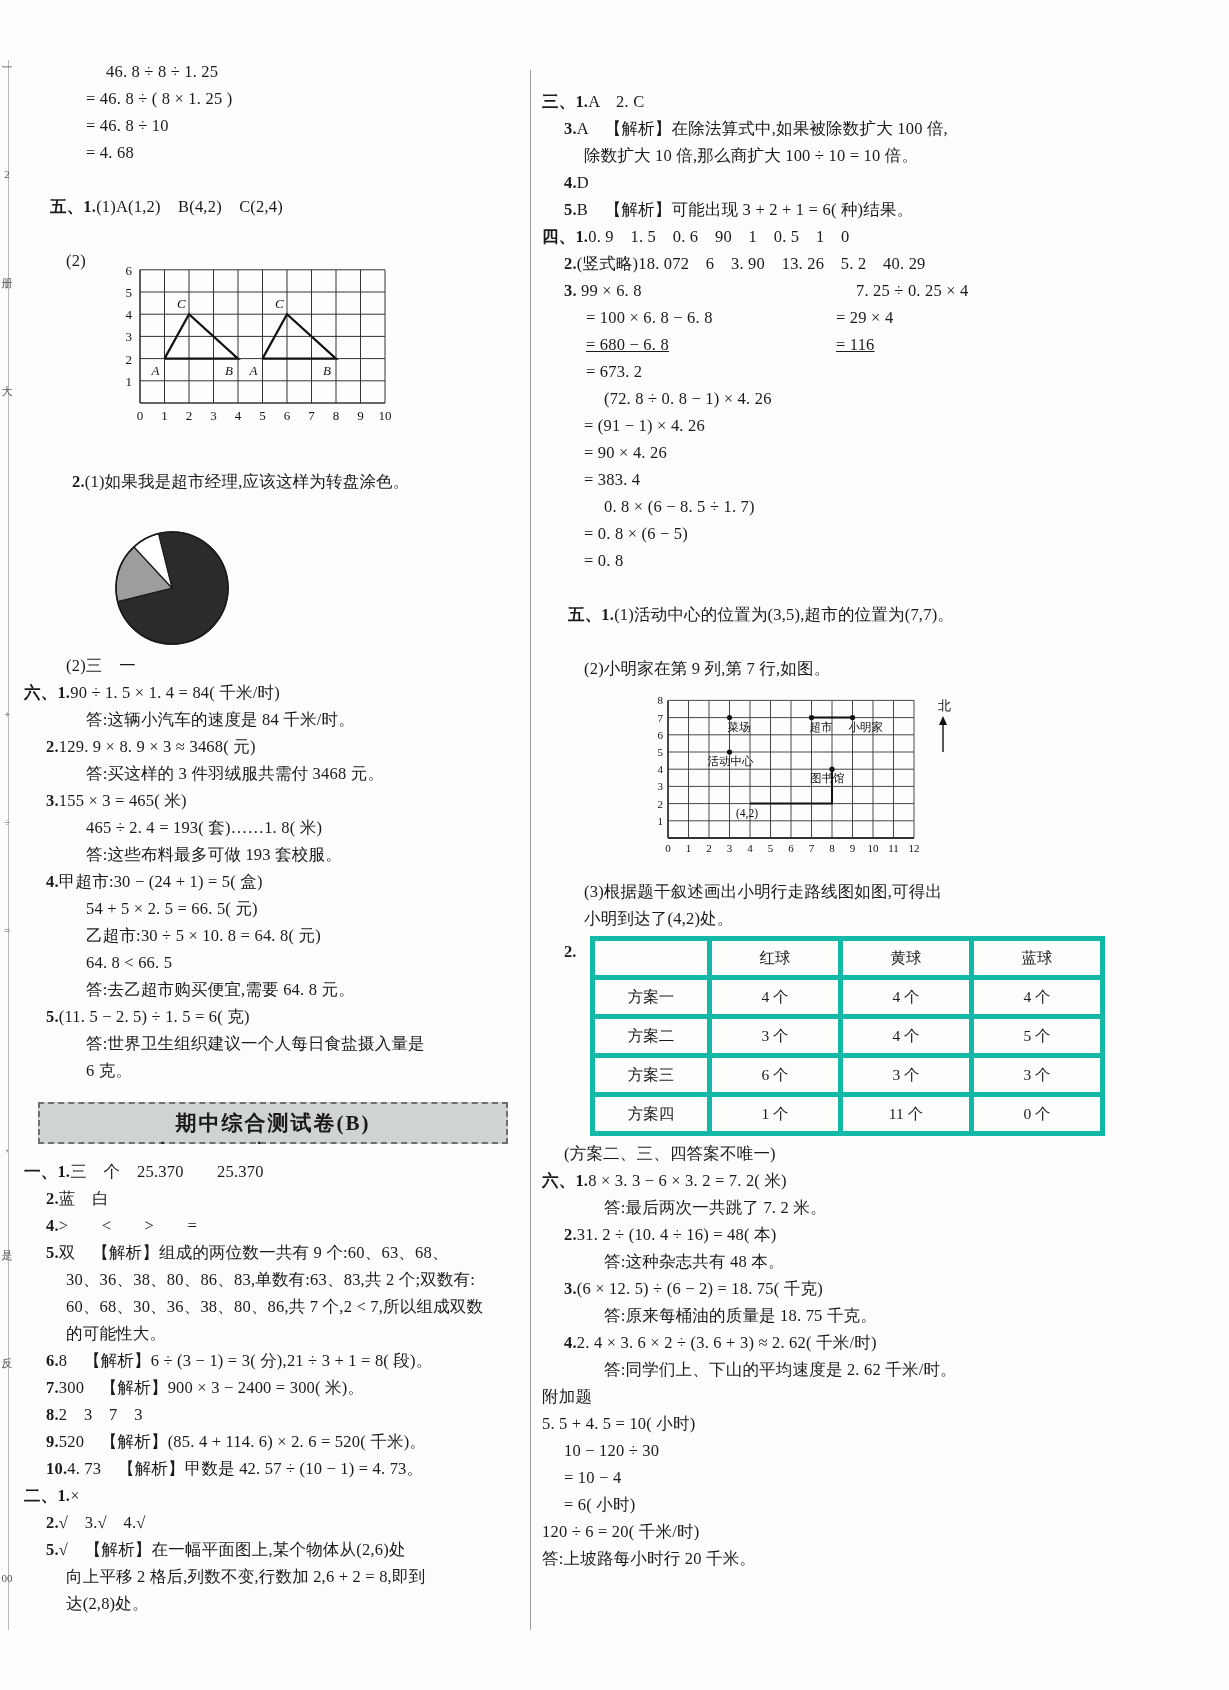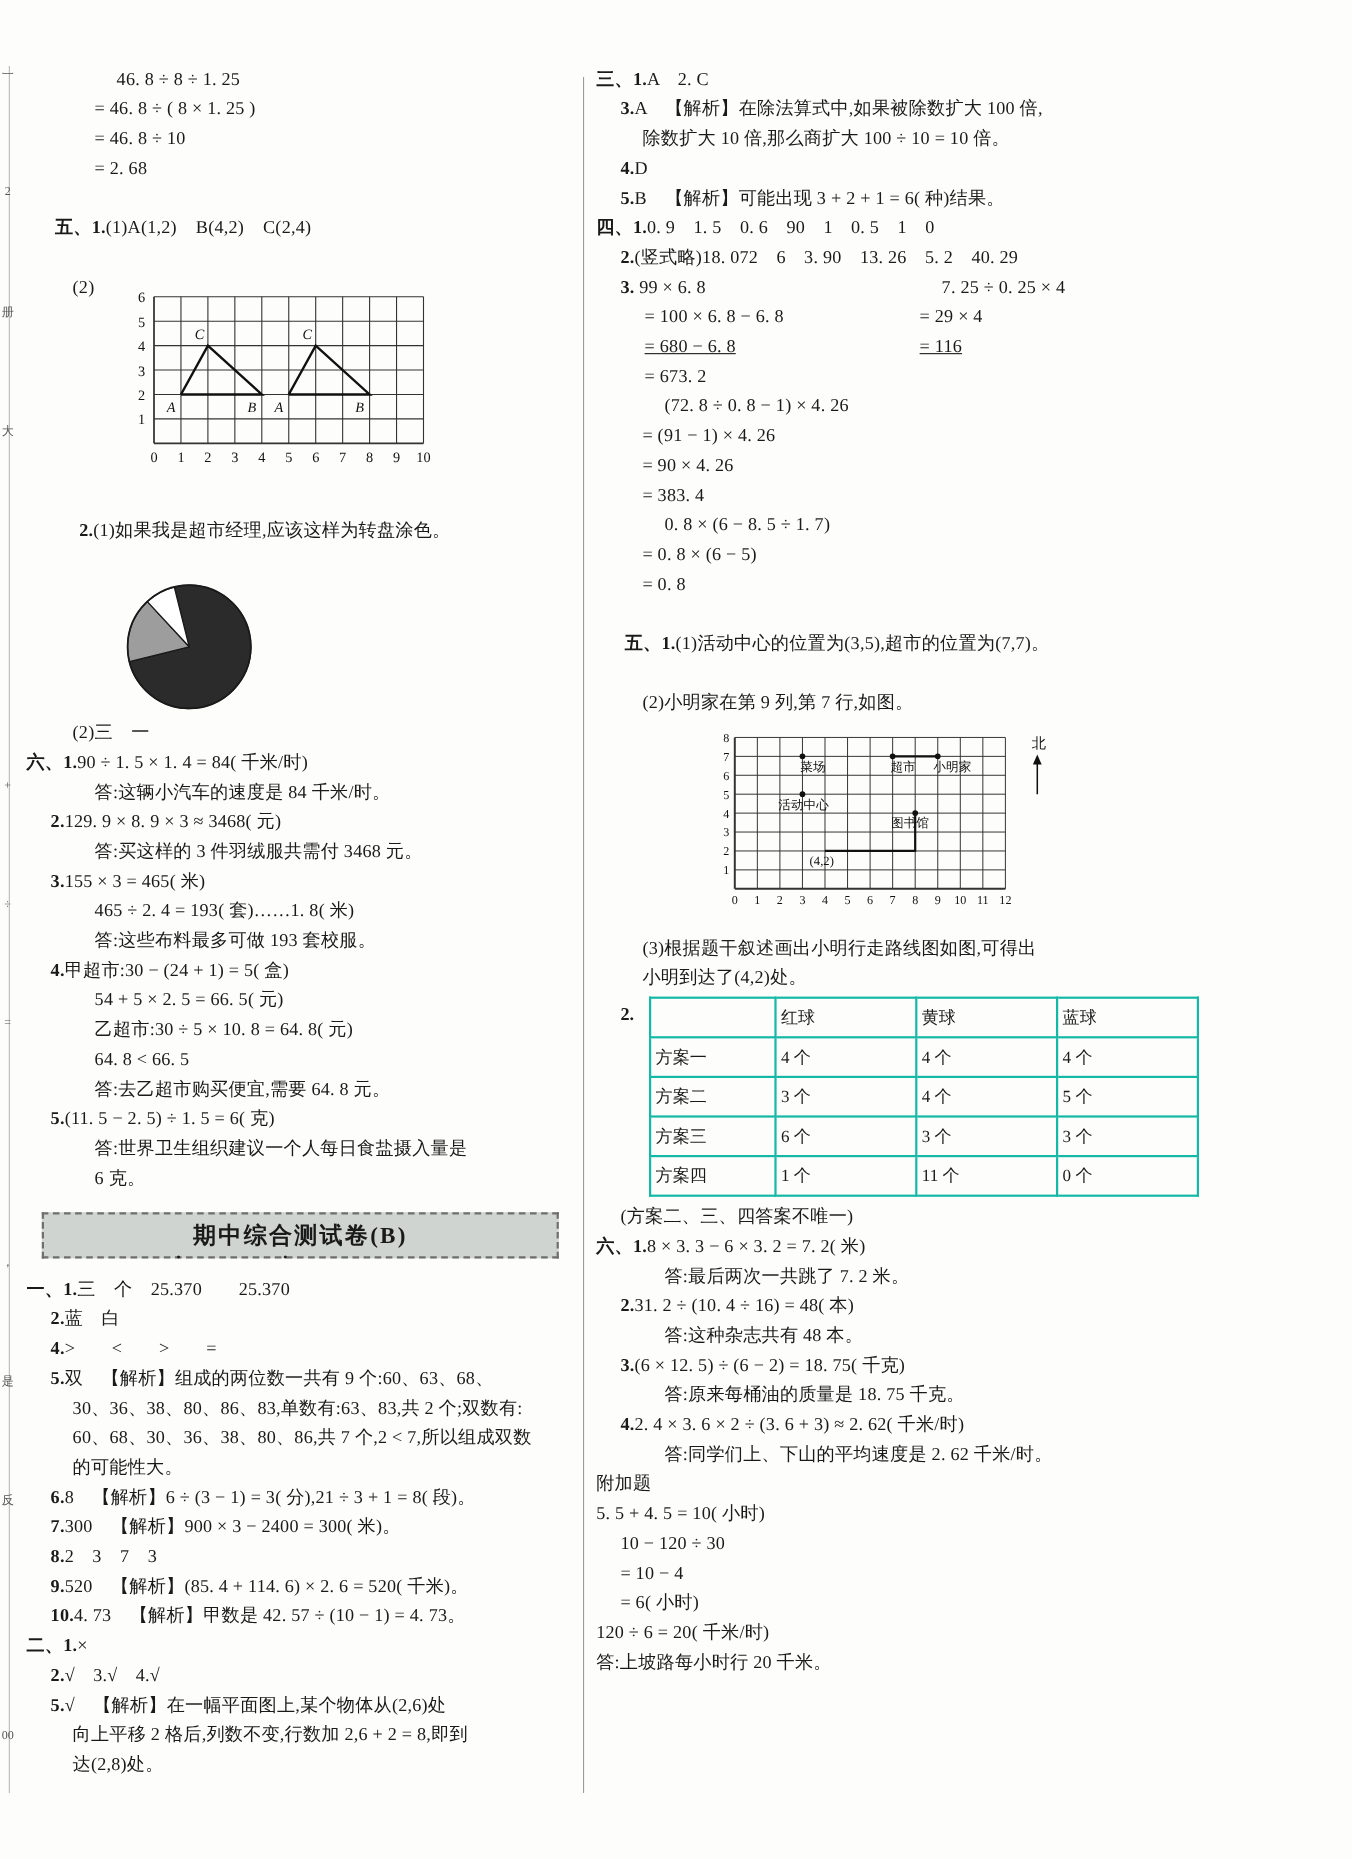--- a/index.html
+++ b/index.html
@@ -16,21 +16,21 @@
   .spine-left{position:absolute;left:8px;top:60px;bottom:60px;width:1px;background:#b9b9b9;}
   .spine-mid{position:absolute;left:530px;top:70px;height:1560px;width:1px;background:#9a9a9a;}
   .edge-marks{position:absolute;left:0;top:0;width:14px;height:100%;}
   .edge-marks span{
     position:absolute;left:0;width:14px;text-align:center;
     font-size:11px;color:#555;font-family:"Liberation Serif",serif;
   }
 
   .col{position:absolute;top:58px;}
   .col-left{left:24px;width:500px;}
-  .col-right{left:542px;width:660px;}
+  .col-right{left:542px;width:660px;margin-top:30px;}
 
   
   .line{
     font-size:16.5px;line-height:27px;white-space:pre-wrap;
     letter-spacing:.2px;
   }
   .ind0{margin-left:0px;}
   .ind1{margin-left:22px;}
   .ind2{margin-left:42px;}
   .ind3{margin-left:62px;}
@@ -57,22 +57,23 @@
 
   
   .map-wrap{position:relative;margin:4px 0 2px 96px;width:330px;height:190px;}
 
   
   table.scheme{
     border-collapse:collapse;margin:4px 0 4px 48px;
     font-size:15.5px;
   }
   table.scheme td{
-    border:2px solid #14b8a6;
+    border:5px solid #14b8a6;
     padding:6px 4px;
+    text-align:center;
     height:22px;
   }
   table.scheme td.hdr{font-weight:normal;}
   table.scheme td.rowhdr{width:104px;}
   table.scheme td.cell{width:118px;}
 
   .dotover{position:relative;display:inline-block;}
   .dotover::before{
     content:"·";position:absolute;left:50%;top:-15px;
     transform:translateX(-50%);font-size:22px;line-height:0;
@@ -99,21 +100,21 @@
       <span style="top: 1356px;">反</span>
       <span style="top: 1572px;">00</span>
     </div>
 
   <div class="col col-left">
 
     <div id="calc-top">
         <div class="line ind4">46. 8 ÷ 8 ÷ 1. 25</div>
         <div class="line ind3">= 46. 8 ÷ ( 8 × 1. 25 )</div>
         <div class="line ind3">= 46. 8 ÷ 10</div>
-        <div class="line ind3">= 2. 68</div>
+        <div class="line ind3">= 4. 68</div>
       </div>
 
     <div class="line ind0">
       <b class="sec">五、</b><b class="num">1.</b><span>(1)A(1,2)    B(4,2)    C(2,4)</span>
     </div>
     <div class="line ind2" style="position:relative;height:4px;">(2)</div>
 
     <div class="grid-wrap">
       <svg width="310" height="182" viewBox="0 0 310 182">
         <g id="grid-g">

